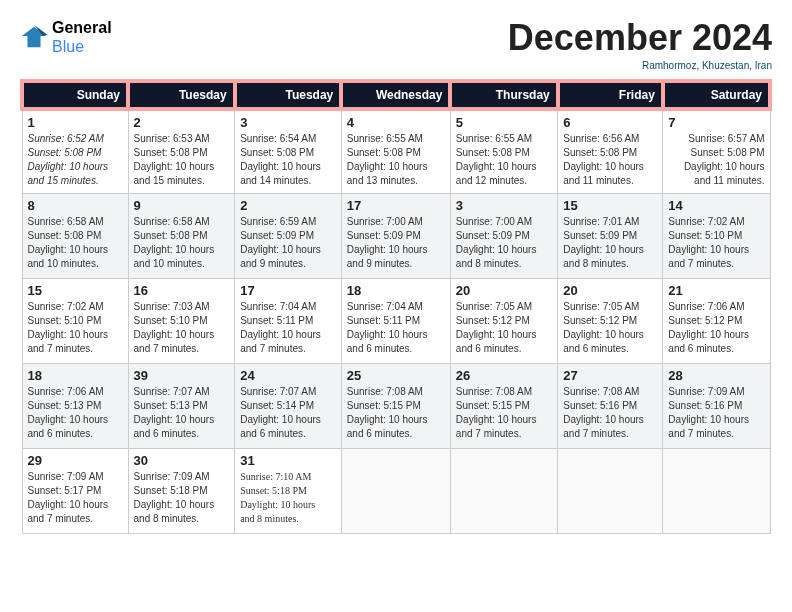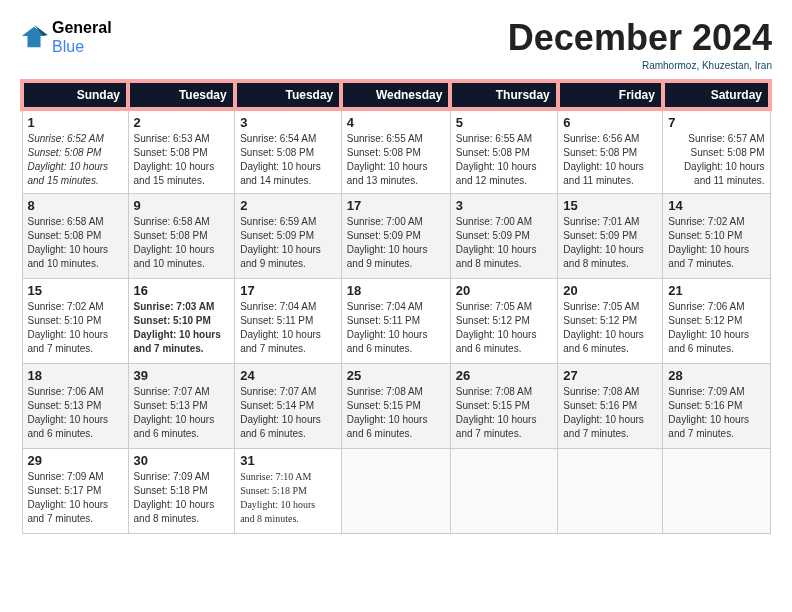--- a/index.html
+++ b/index.html
@@ -225,21 +225,21 @@
         <tr>
           <td>
             <span class="day-number">15</span>
             <div class="day-detail" style="white-space: pre-line;">Sunrise: 7:02 AM
 Sunset: 5:10 PM
 Daylight: 10 hours
 and 7 minutes.</div>
           </td>
           <td>
             <span class="day-number">16</span>
-            <div class="day-detail" style="white-space: pre-line; font-weight: bold;">Sunrise: 7:03 AM
+            <div class="day-detail" style="white-space: pre-line;">Sunrise: 7:03 AM
 Sunset: 5:10 PM
 Daylight: 10 hours
 and 7 minutes.</div>
           </td>
           <td>
             <span class="day-number">17</span>
             <div class="day-detail" style="white-space: pre-line;">Sunrise: 7:04 AM
 Sunset: 5:11 PM
 Daylight: 10 hours
 and 7 minutes.</div>

